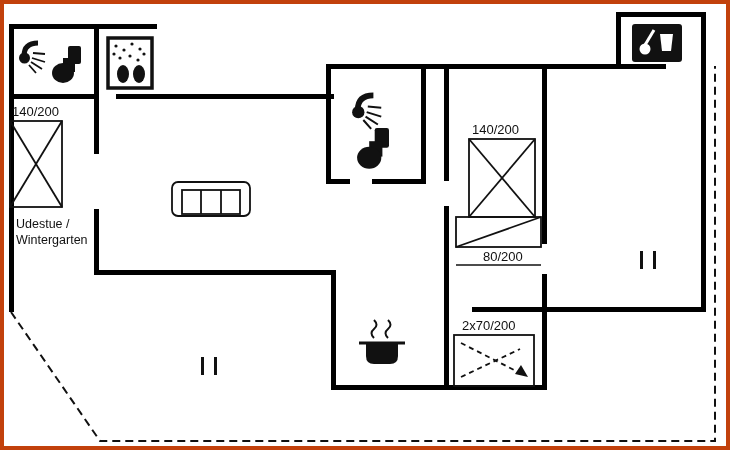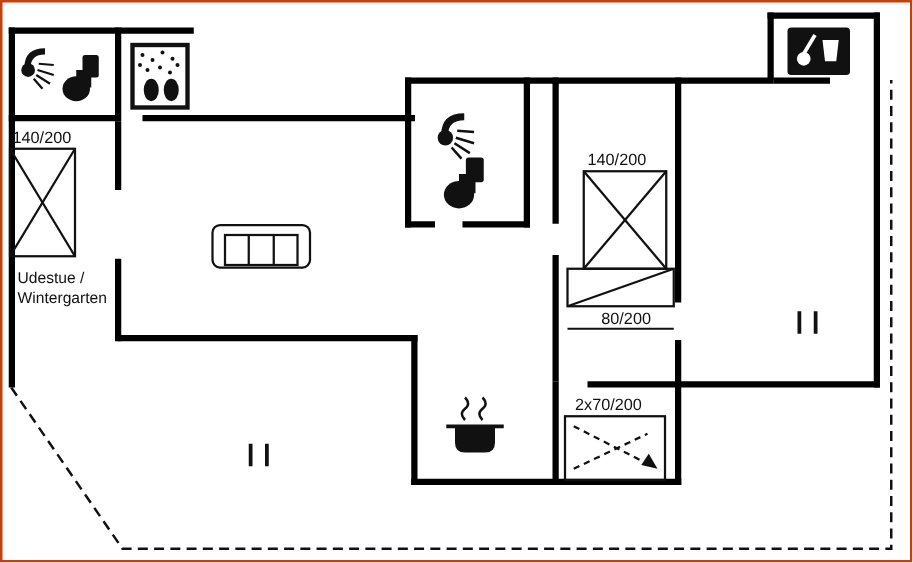--- a/index.html
+++ b/index.html
@@ -1,18 +1,18 @@
 <!DOCTYPE html>
 <html><head>
 <meta charset="utf-8">
 <style>
   html,body{margin:0;padding:0;background:#ffffff;}
   .canvas{
     position:relative;width:730px;height:450px;background:#ffffff;
-    box-sizing:border-box;border:2px solid #c2410c;overflow:hidden;
+    box-sizing:border-box;border:4px solid #c2410c;overflow:hidden;
     font-family:"Liberation Sans", sans-serif;
   }
   svg{position:absolute;left:0;top:0;}
   text{font-family:"Liberation Sans", sans-serif;fill:#111;}
   .dim{font-size:13px;}
   .room{font-size:12.5px;}
 </style>
 </head>
 <body>
 

